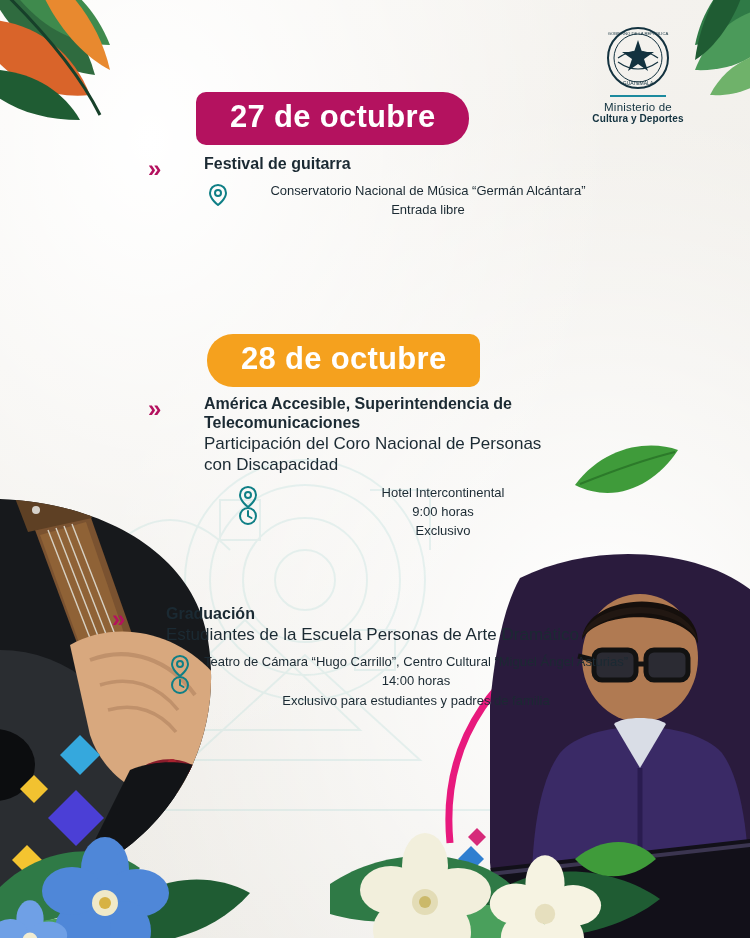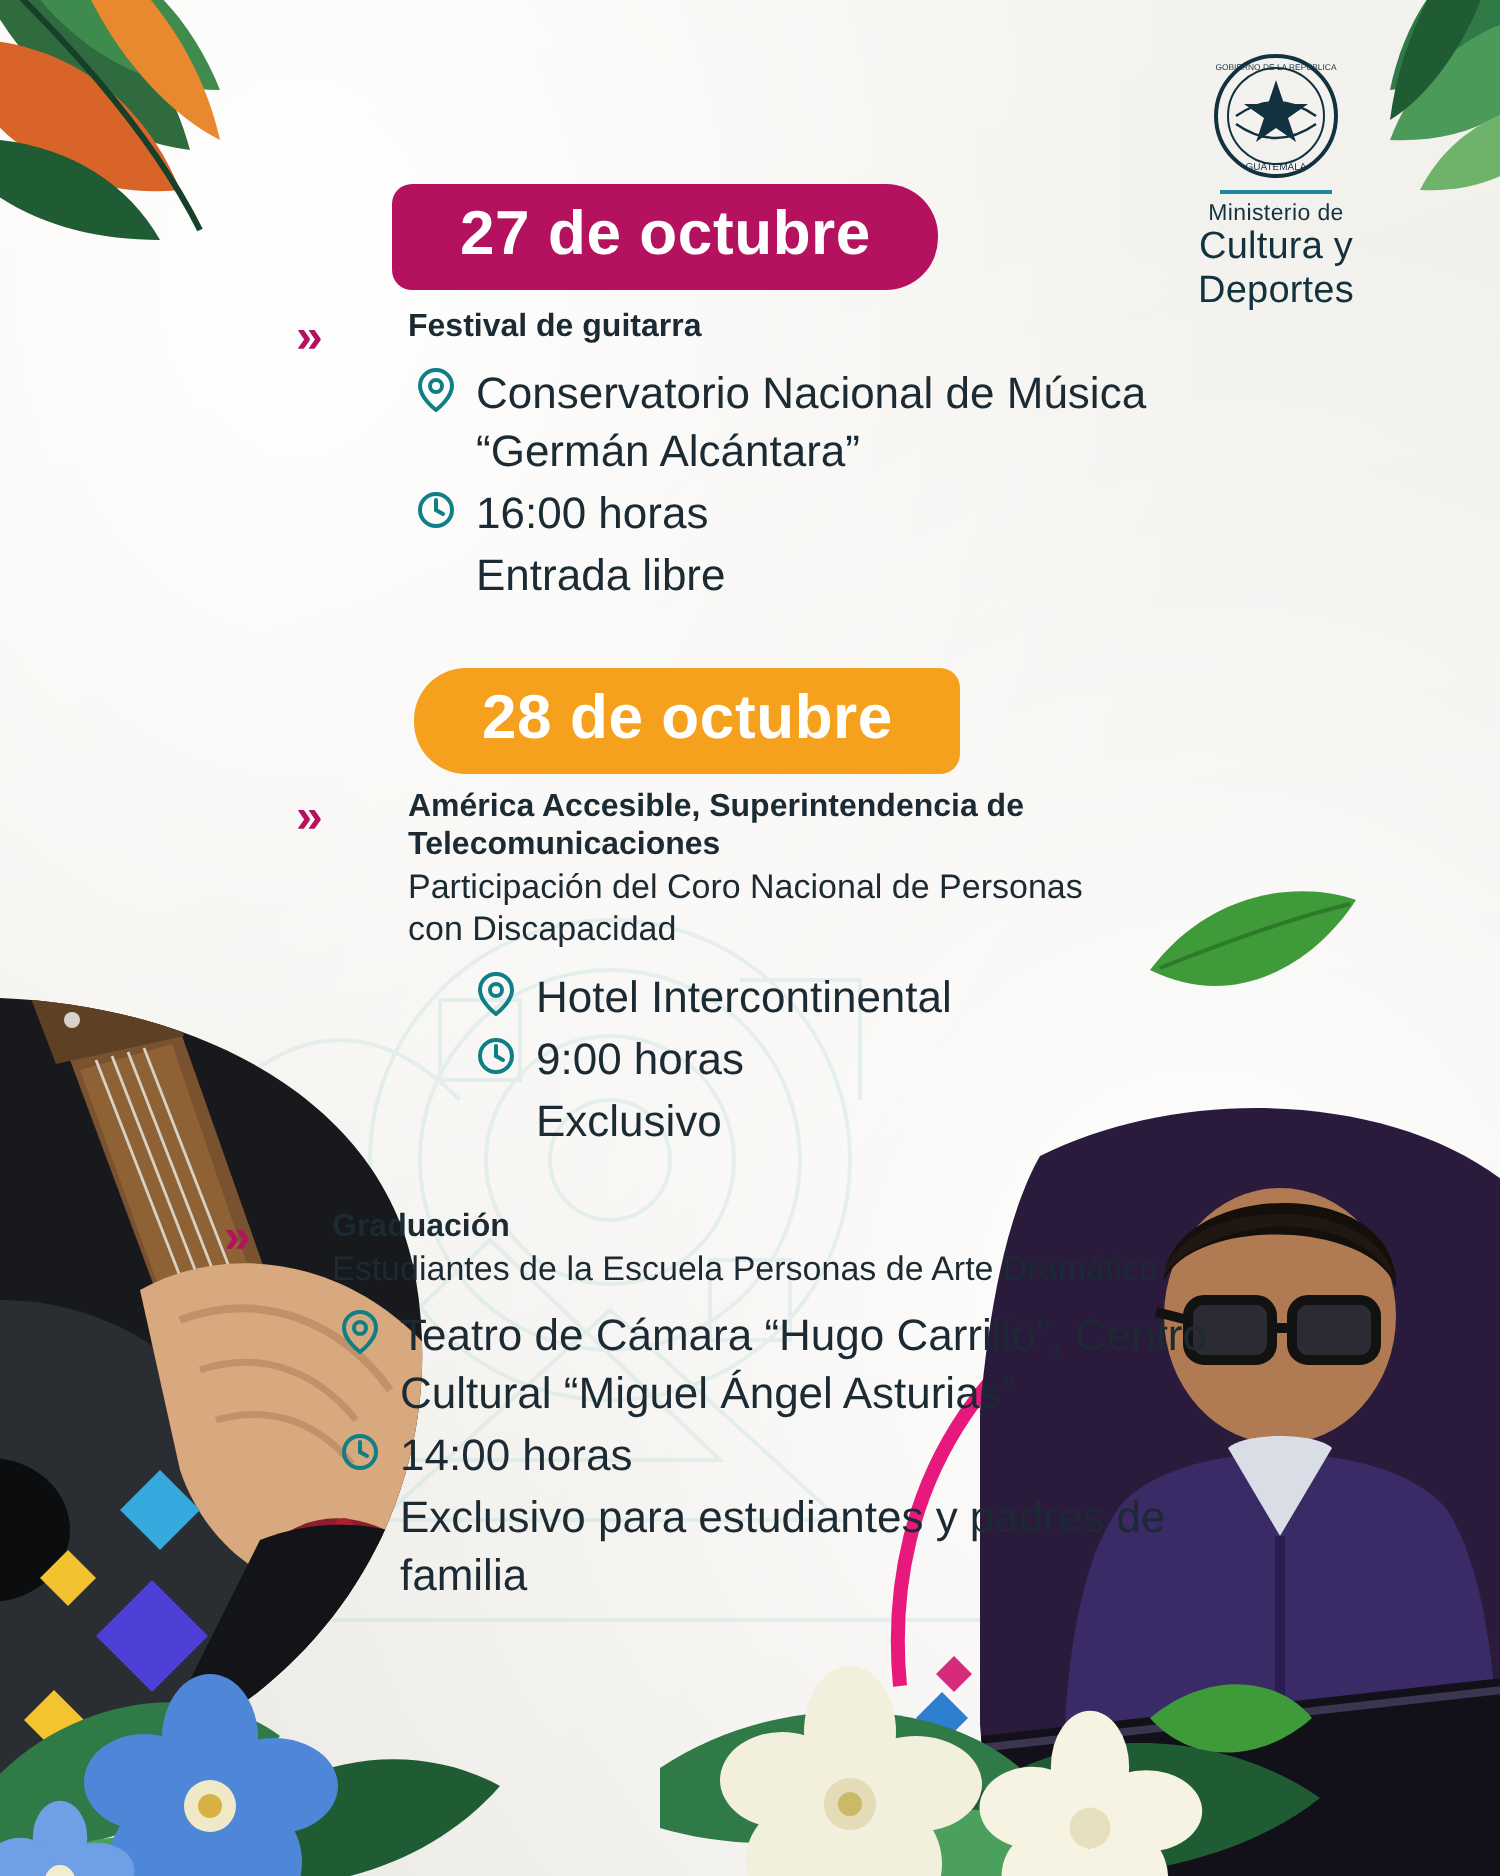--- a/index.html
+++ b/index.html
@@ -43,21 +43,21 @@
 
   
   .logo {
     position: absolute; right: 42px; top: 26px;
     width: 140px; text-align: center;
     color: #12323f;
   }
   .logo .seal { display:block; margin: 0 auto 4px; }
   .logo .sep { width: 56px; height: 2px; background:#1c8a9e; margin: 5px auto 4px; }
   .logo .m1 { font-size: 11.5px; letter-spacing: .2px; }
-  .logo .m2 { font-size: 19px; font-weight: normal; letter-spacing: .1px; }
+  .logo .m2 { font-size: 10px; font-weight: bold; letter-spacing: .1px; }
 
   
   .content { position: absolute; left: 0; top: 0; width: 750px; height: 688px; }
 
   .date-chip {
     position: absolute;
     display: inline-block;
     color: #ffffff;
     font-size: 31px;
     font-weight: bold;
@@ -83,21 +83,21 @@
   .ev-title {
     font-size: 16px; font-weight: bold; color: #1b2a33; line-height: 1.18;
   }
   .ev-sub {
     font-size: 17px; color: #1b2a33; line-height: 1.2; margin-top: 1px;
   }
 
   .meta { margin-top: 8px; }
   .meta-row { position: relative; padding-left: 34px; margin-bottom: 2px; }
   .meta-row .mi { position: absolute; left: 4px; top: 2px; }
-  .meta-text { font-size: 22px; color: #1b2a33; line-height: 1.32; }
+  .meta-text { font-size: 13px; color: #1b2a33; line-height: 1.32; text-align: center; }
 
   
   .shape { position: absolute; pointer-events: none; }
 </style>
 </head>
 <body>
 
 <div class="poster">
 
   <svg class="watermark" viewBox="0 0 470 400">
@@ -326,29 +326,20 @@
           <div class="meta-row">
             <span class="mi">
               <svg width="20" height="22" viewBox="0 0 20 22">
                   <path d="M10 1 C5.5 1 2 4.5 2 9 c0 6 8 12 8 12 s8-6 8-12 c0-4.5-3.5-8-8-8z" fill="none" stroke="#0f7f86" stroke-width="2"></path>
                   <circle cx="10" cy="9" r="3" fill="none" stroke="#0f7f86" stroke-width="2"></circle>
                 </svg>
             </span>
             <div class="meta-text">Conservatorio Nacional de Música “Germán Alcántara”</div>
           </div>
           <div class="meta-row">
-            <span class="mi">
-              <svg width="20" height="22" viewBox="0 0 20 22">
-                  <circle cx="10" cy="11" r="8" fill="none" stroke="#0f7f86" stroke-width="2"></circle>
-                  <path d="M10 6 L10 11 L13.5 13" fill="none" stroke="#0f7f86" stroke-width="2" stroke-linecap="round"></path>
-                </svg>
-            </span>
-            <div class="meta-text">16:00 horas</div>
-          </div>
-          <div class="meta-row">
             <div class="meta-text">Entrada libre</div>
           </div>
         </div>
       </div>
     </div>
 
     <div class="date-chip chip-oct28">28 de octubre</div>
 
     <div class="event" style="left:148px; top:395px; width:470px;">
       <span class="chev">»</span>

